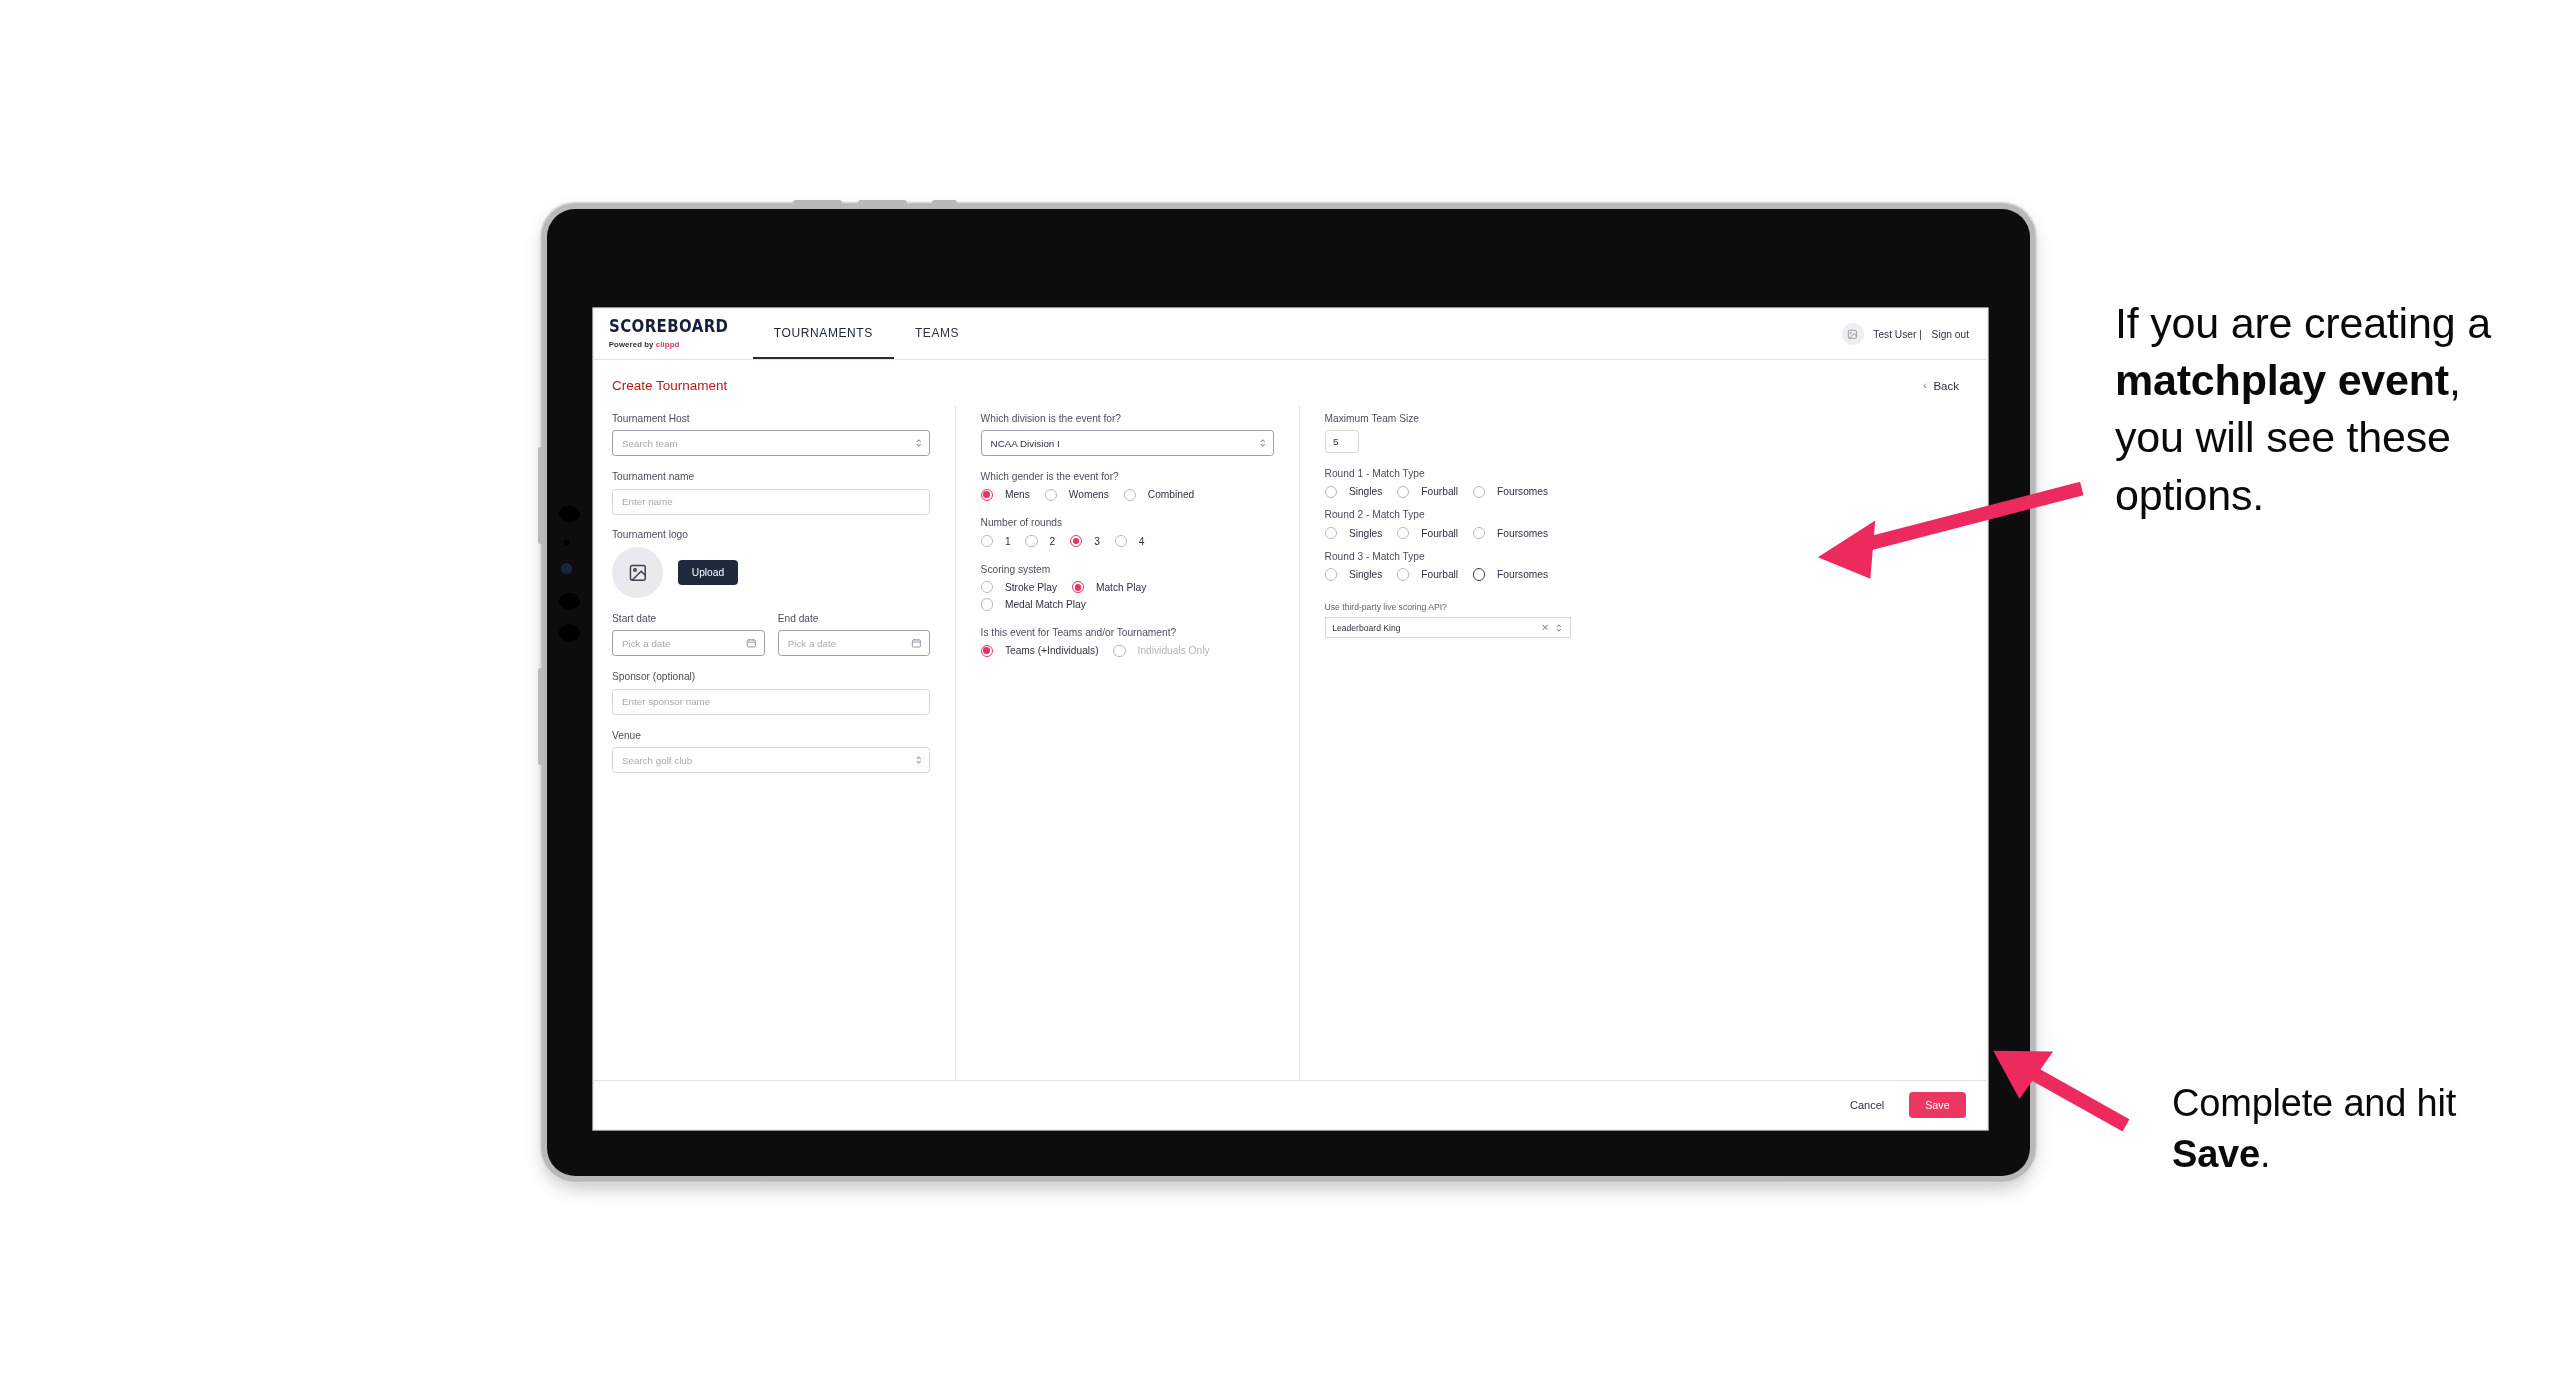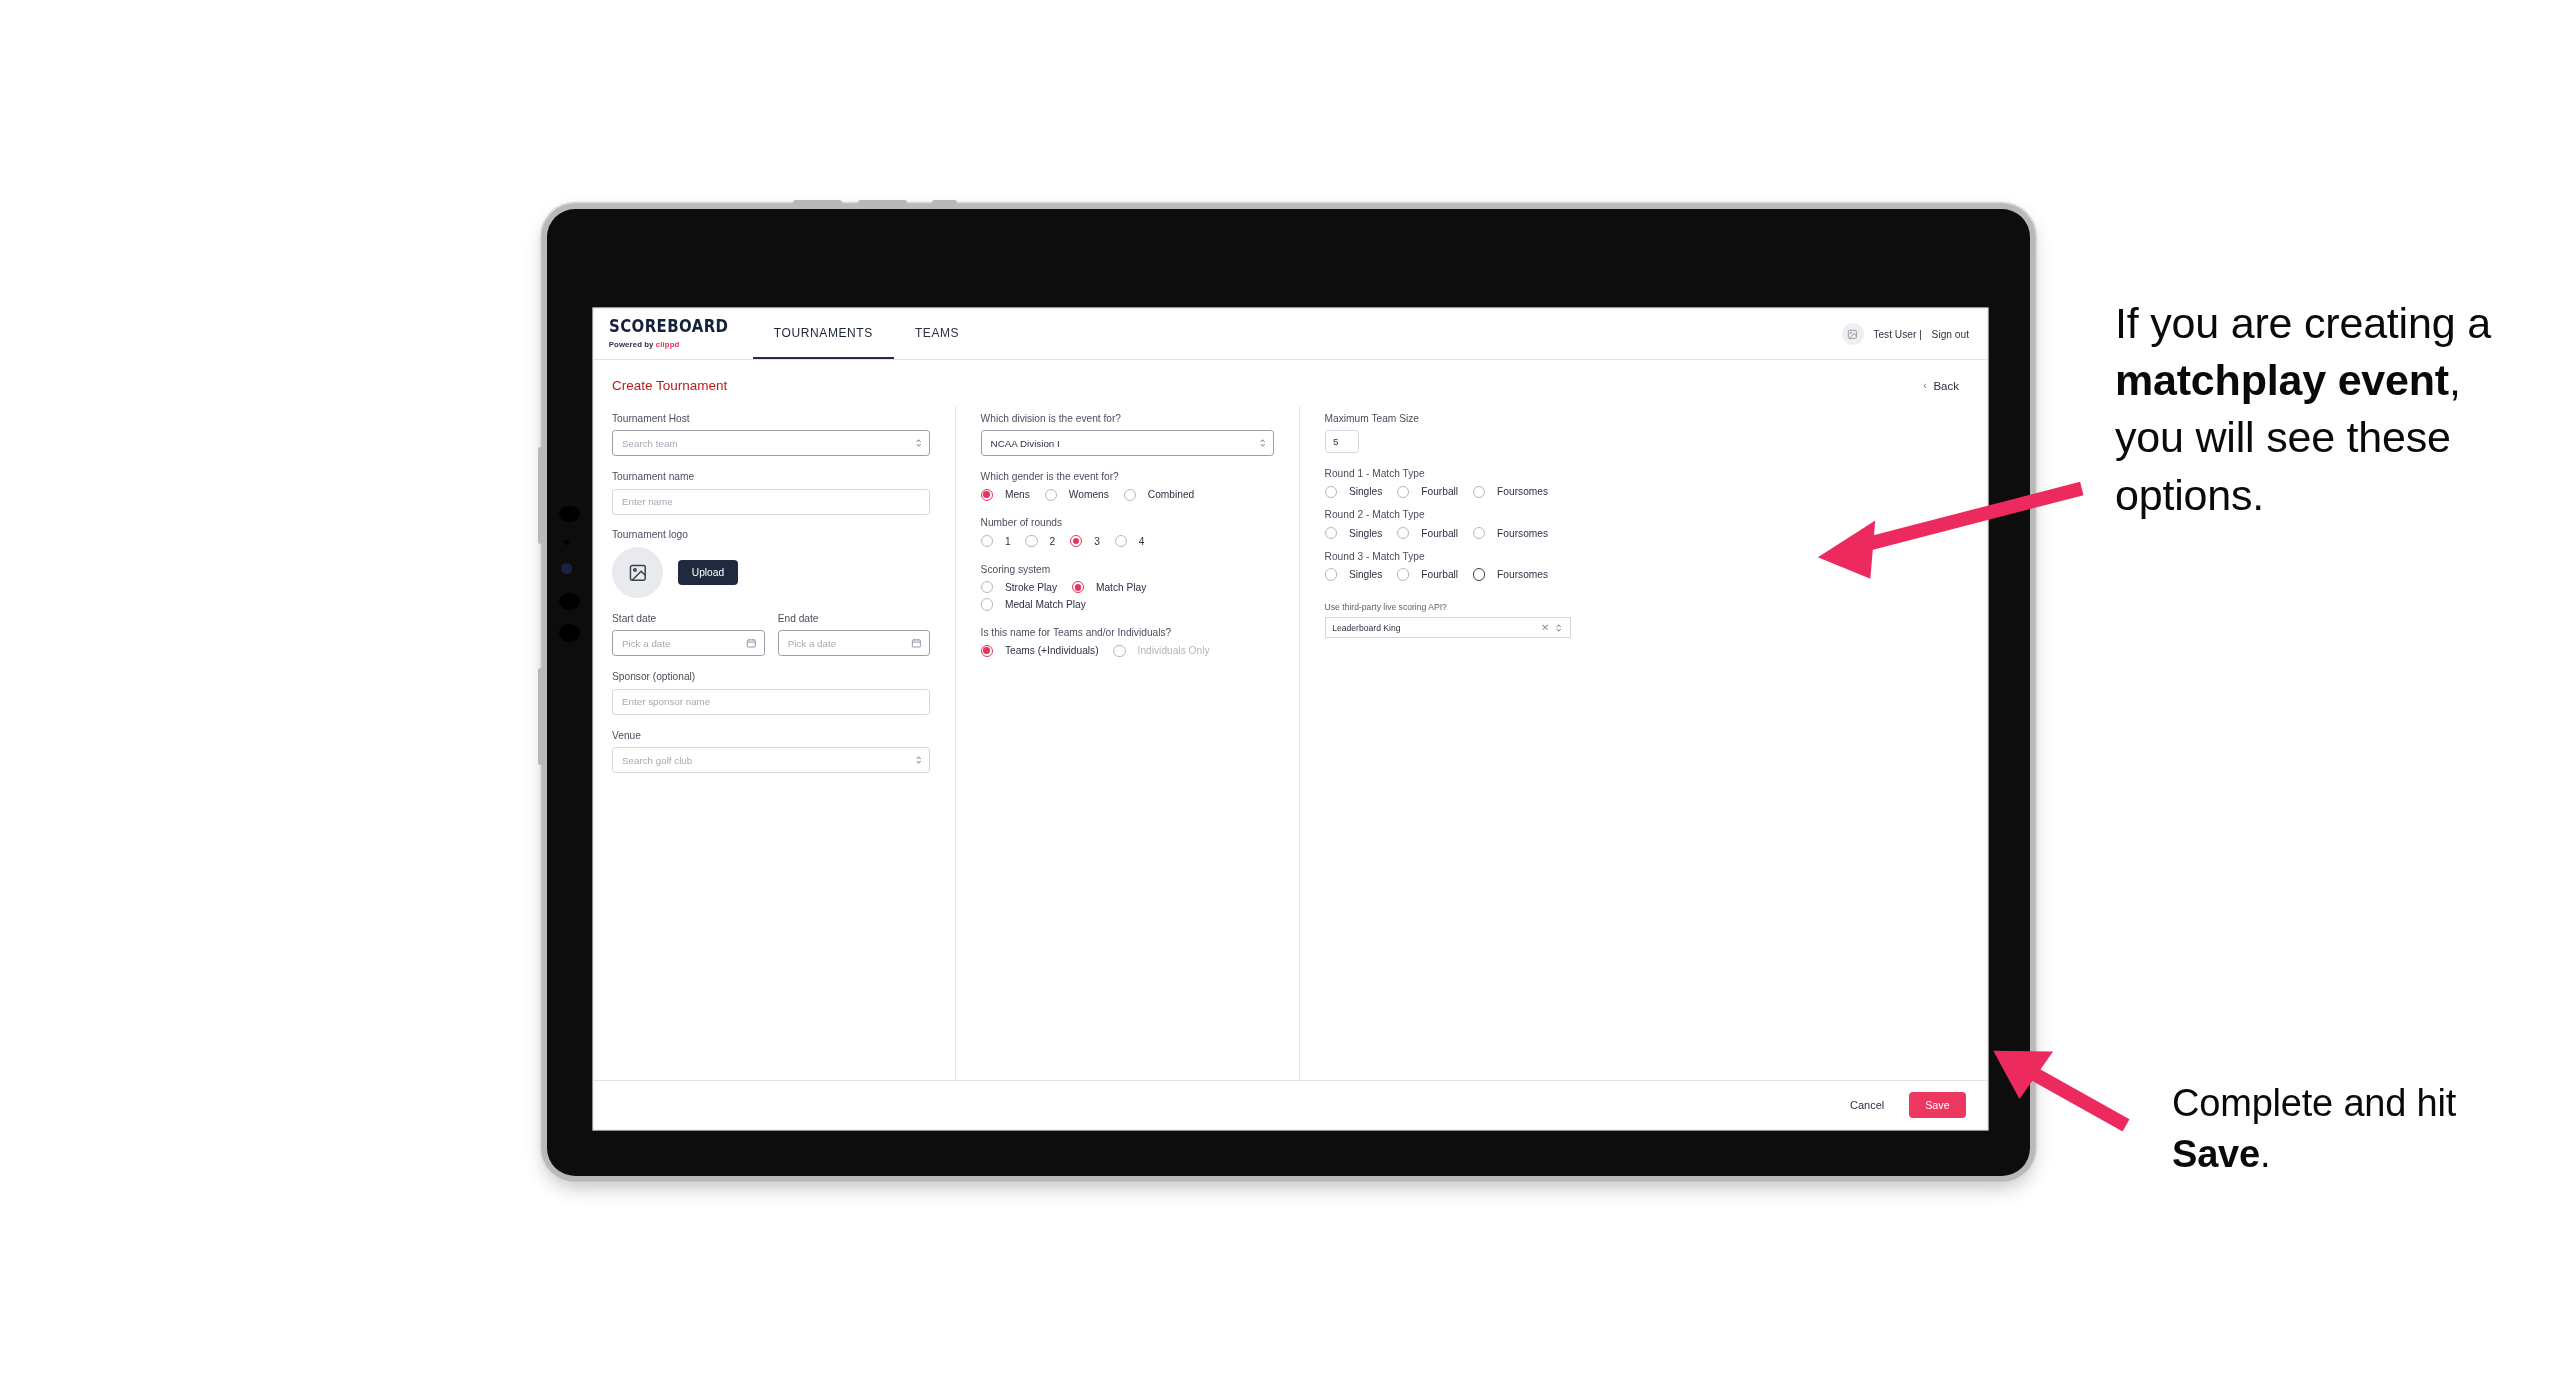--- a/index.html
+++ b/index.html
@@ -412,21 +412,21 @@
                 <span class="radio-label">Match Play</span>
               </div>
               <div class="radio-opt">
                 <span class="radio"></span>
                 <span class="radio-label">Medal Match Play</span>
               </div>
             </div>
           </div>
 
           <div class="group">
-            <div class="flabel">Is this name for Teams and/or Individuals?</div>
+            <div class="flabel">Is this event for Teams and/or Tournament?</div>
             <div class="radio-row">
               <div class="radio-opt">
                 <span class="radio on"></span>
                 <span class="radio-label">Teams (+Individuals)</span>
               </div>
               <div class="radio-opt">
                 <span class="radio"></span>
                 <span class="radio-label muted">Individuals Only</span>
               </div>
             </div>

